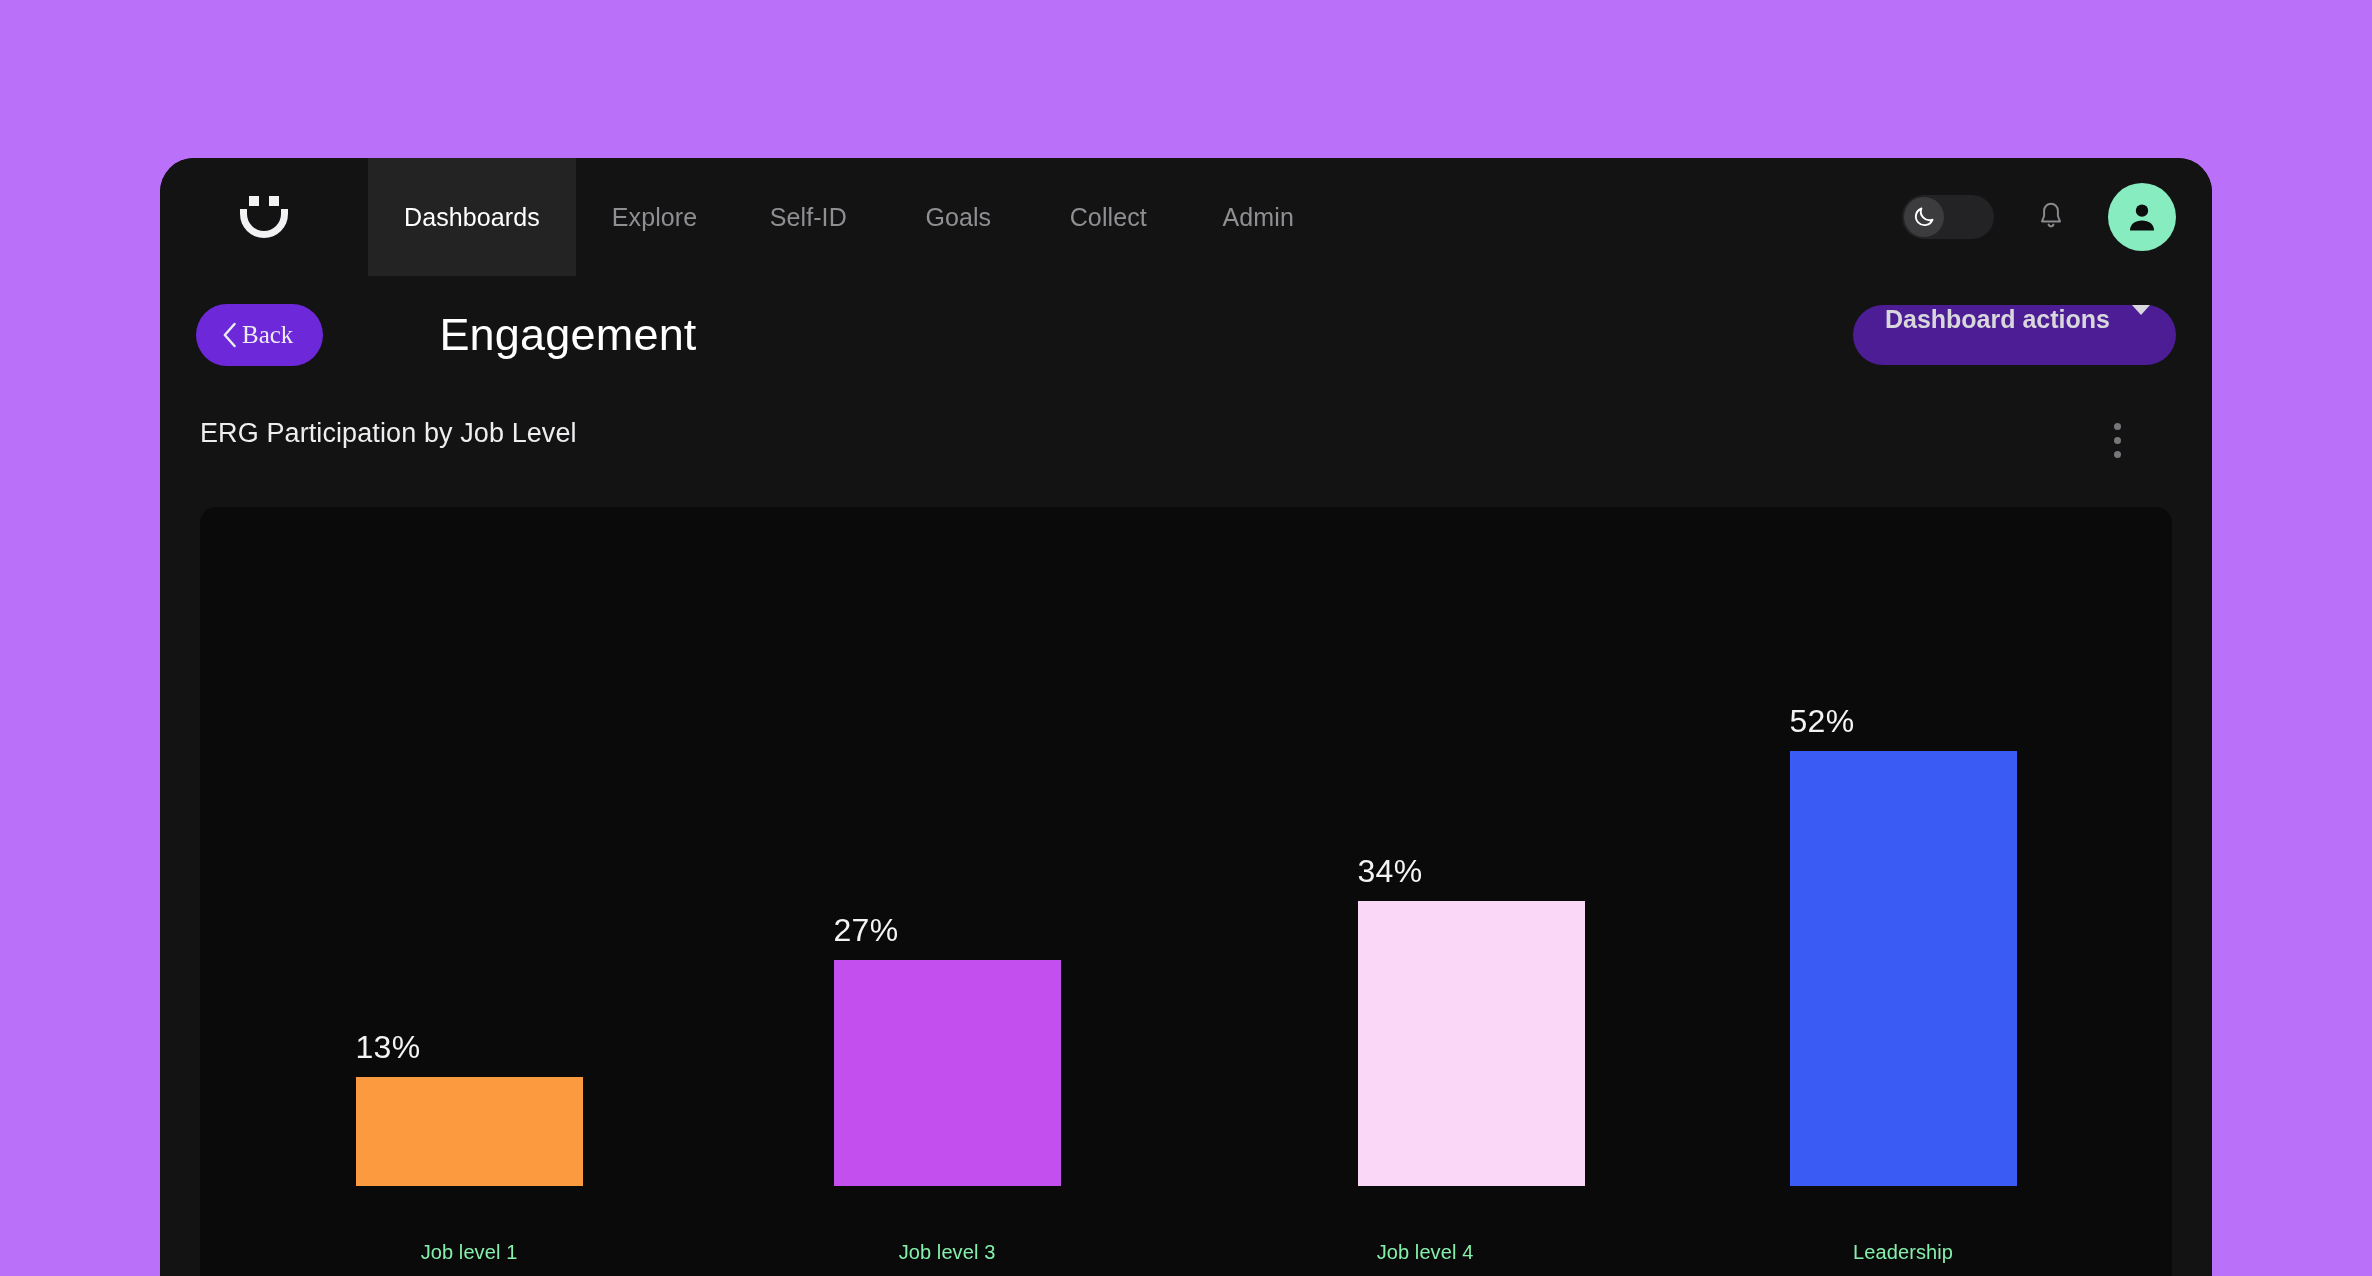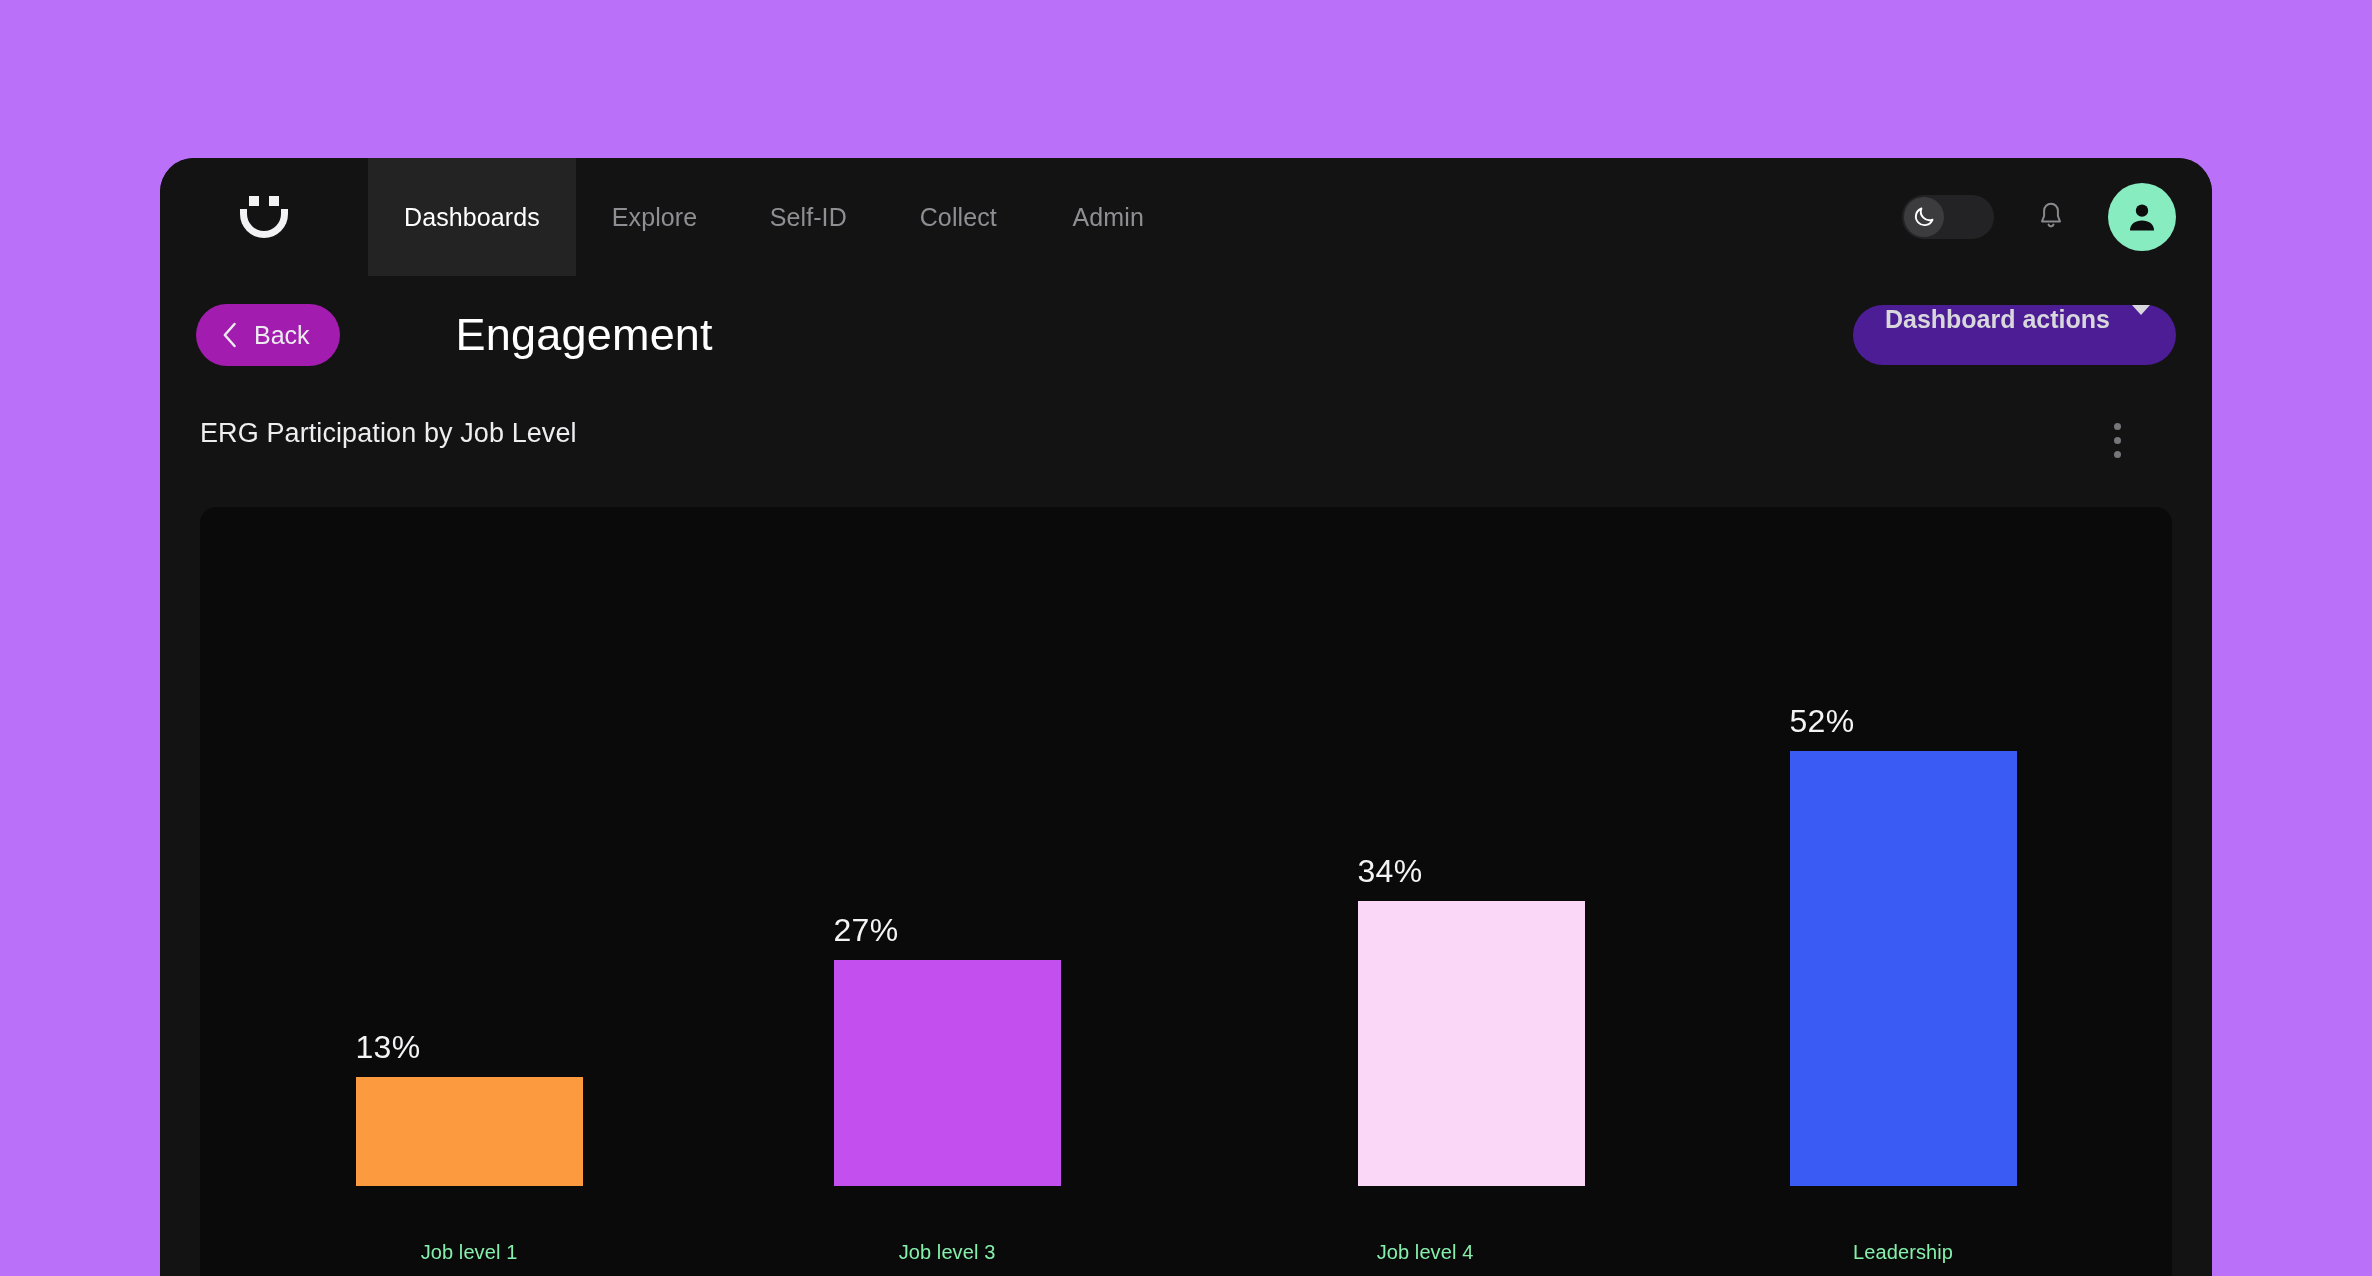--- a/index.html
+++ b/index.html
@@ -150,29 +150,30 @@
     height: 118px;
     display: flex;
     align-items: center;
     padding: 0 36px 0 36px;
     position: relative;
   }
 
   .back-btn {
     display: flex;
     align-items: center;
-    gap: 16px;
+    gap: 4px;
     height: 62px;
     padding: 0 30px 0 26px;
     border-radius: 31px;
-    background: #a21caf;
+    background: #6d28d9;
     color: #ececee;
     font-size: 25px;
     cursor: pointer;
     flex: none;
+    font-family: Liberation Serif, serif;
   }
 
   .page-title {
     margin-left: 116px;
     font-size: 45px;
     font-weight: 400;
     letter-spacing: .2px;
     color: #ffffff;
     white-space: nowrap;
   }
@@ -331,20 +332,23 @@
 
     <div class="nav-tabs">
       <div class="nav-tab active">
         <span>Dashboards</span>
       </div>
       <div class="nav-tab">
         <span>Explore</span>
       </div>
       <div class="nav-tab">
         <span>Self-ID</span>
+      </div>
+      <div class="nav-tab">
+        <span>Goals</span>
       </div>
       <div class="nav-tab">
         <span>Collect</span>
       </div>
       <div class="nav-tab">
         <span>Admin</span>
       </div>
     </div>
 
     <div class="nav-right">

